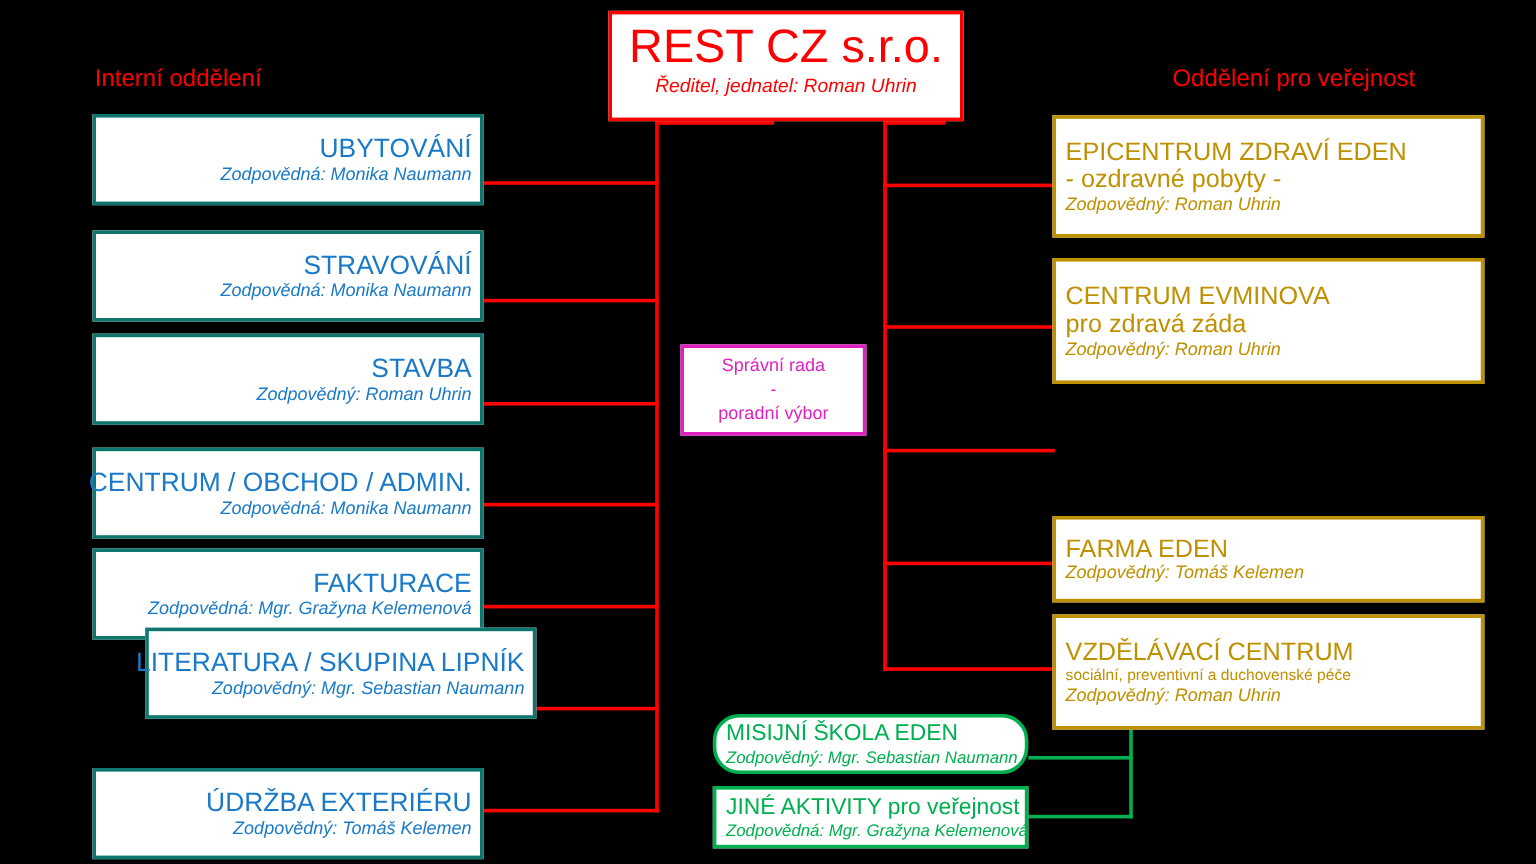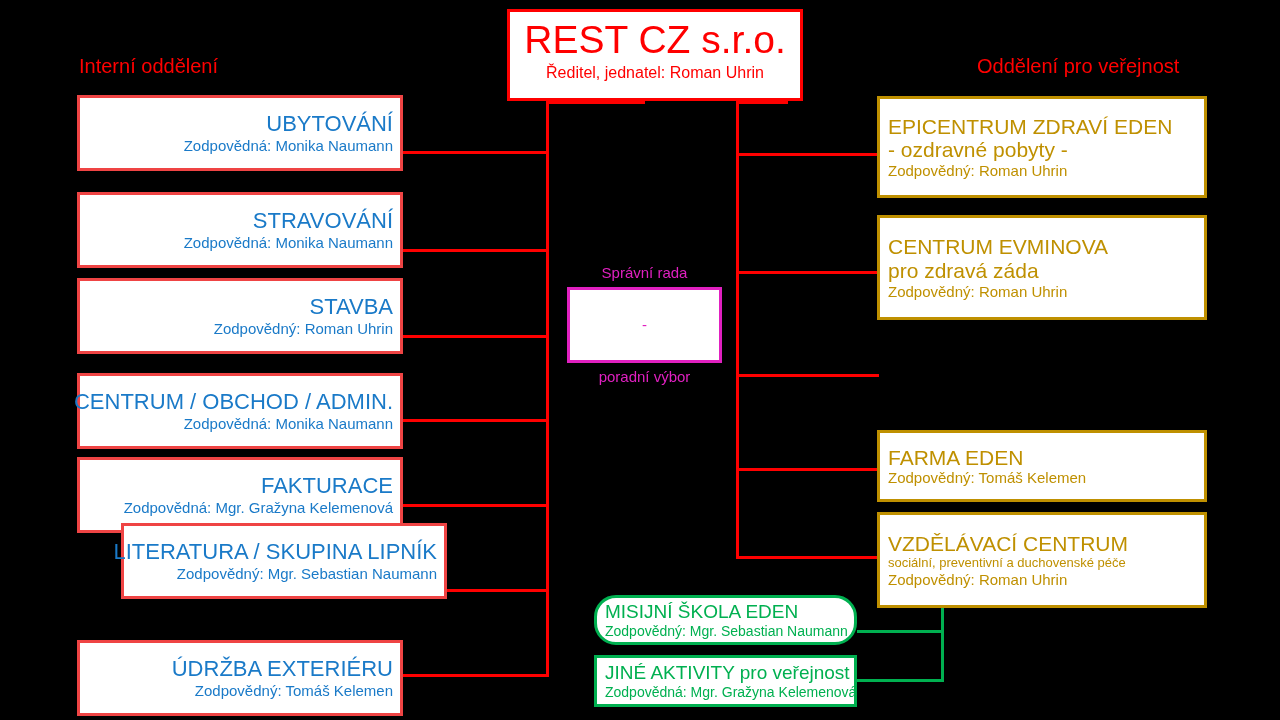--- a/index.html
+++ b/index.html
@@ -29,21 +29,21 @@
   
   .box {
     position: absolute;
     box-sizing: border-box;
     background: #ffffff;
     display: flex;
     flex-direction: column;
     justify-content: center;
   }
   .box .title { line-height: 1.12; }
-  .box .sub   { line-height: 1.15; }
+  .box .sub   { line-height: 1.15; font-style: italic; }
 
   
   #root-box {
     left: 495px; top: 9px;
     width: 296px; height: 92px;
     border: 3px solid #ff0000;
     align-items: center;
     justify-content: flex-start;
     padding-top: 6px;
     margin-left: 12px;
@@ -58,32 +58,32 @@
     color: #ff0000;
     white-space: nowrap;
     margin-top: 2px;
   }
 
   
   .box-blue {
     left: 77px;
     width: 326px;
     height: 76px;
-    border: 3px solid #ef4444;
+    border: 3px solid #0f766e;
     align-items: flex-end;
     padding: 0 7px 0 7px;
     text-align: right;
   }
   .box-blue .title { font-size: 22px; color: #1a7ac8; white-space: nowrap; }
   .box-blue .sub   { font-size: 15px; color: #1a7ac8; white-space: nowrap; }
 
   
   .box-gold {
     left: 877px;
-    width: 330px;
+    width: 360px;
     border: 3px solid #bf9000;
     align-items: flex-start;
     padding: 0 8px;
     text-align: left;
   }
   .box-gold .title  { font-size: 21px; color: #bf9000; white-space: nowrap; }
   .box-gold .title2 { font-size: 21px; color: #bf9000; white-space: nowrap; line-height: 1.15; }
   .box-gold .sub    { font-size: 15px; color: #bf9000; white-space: nowrap; }
   .box-gold .sub-sm { font-size: 13px; color: #bf9000; white-space: nowrap; line-height: 1.2; }
 
@@ -97,21 +97,20 @@
   .box-green .title { font-size: 19px; color: #00b050; white-space: nowrap; }
   .box-green .sub   { font-size: 14px; color: #00b050; white-space: nowrap; }
 
   
   #board-box {
     left: 567px; top: 287px;
     width: 155px; height: 76px;
     border: 3px solid #e020c0;
     align-items: center;
     text-align: center;
-    gap: 32px;
   }
   #board-box .line { font-size: 15px; color: #e020c0; line-height: 1.32; white-space: nowrap; }
 
   
   .conn { position: absolute; }
   .red  { background: #ff0000; }
   .grn  { background: #00b050; }
   .h3   { height: 3px; }
   .v3   { width: 3px; }
 </style>

